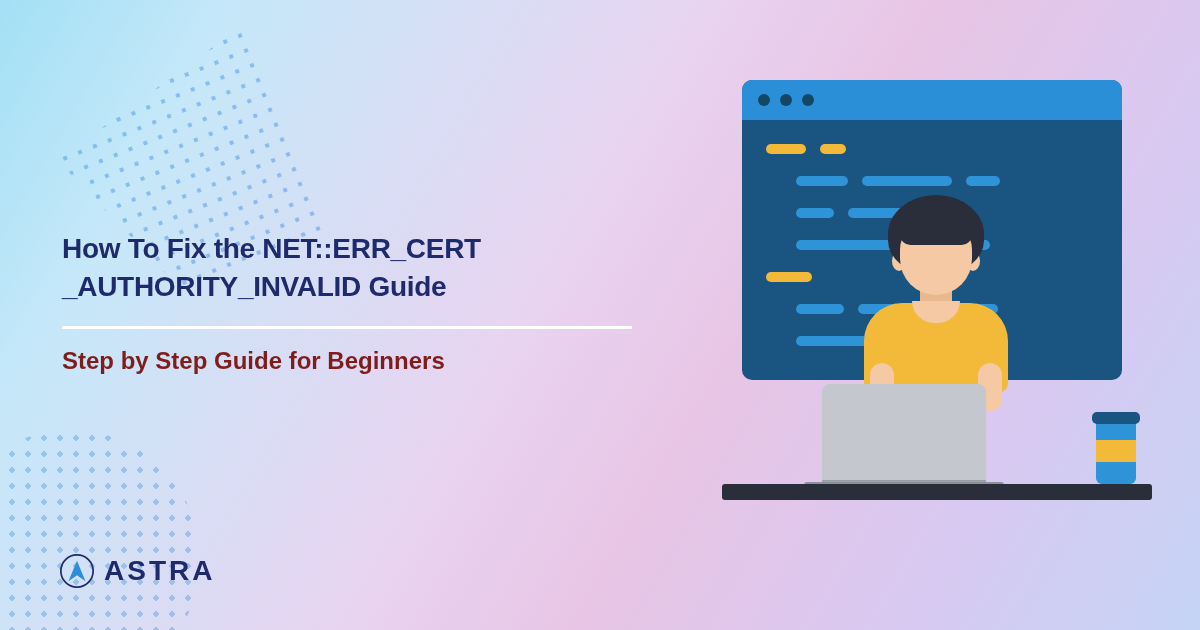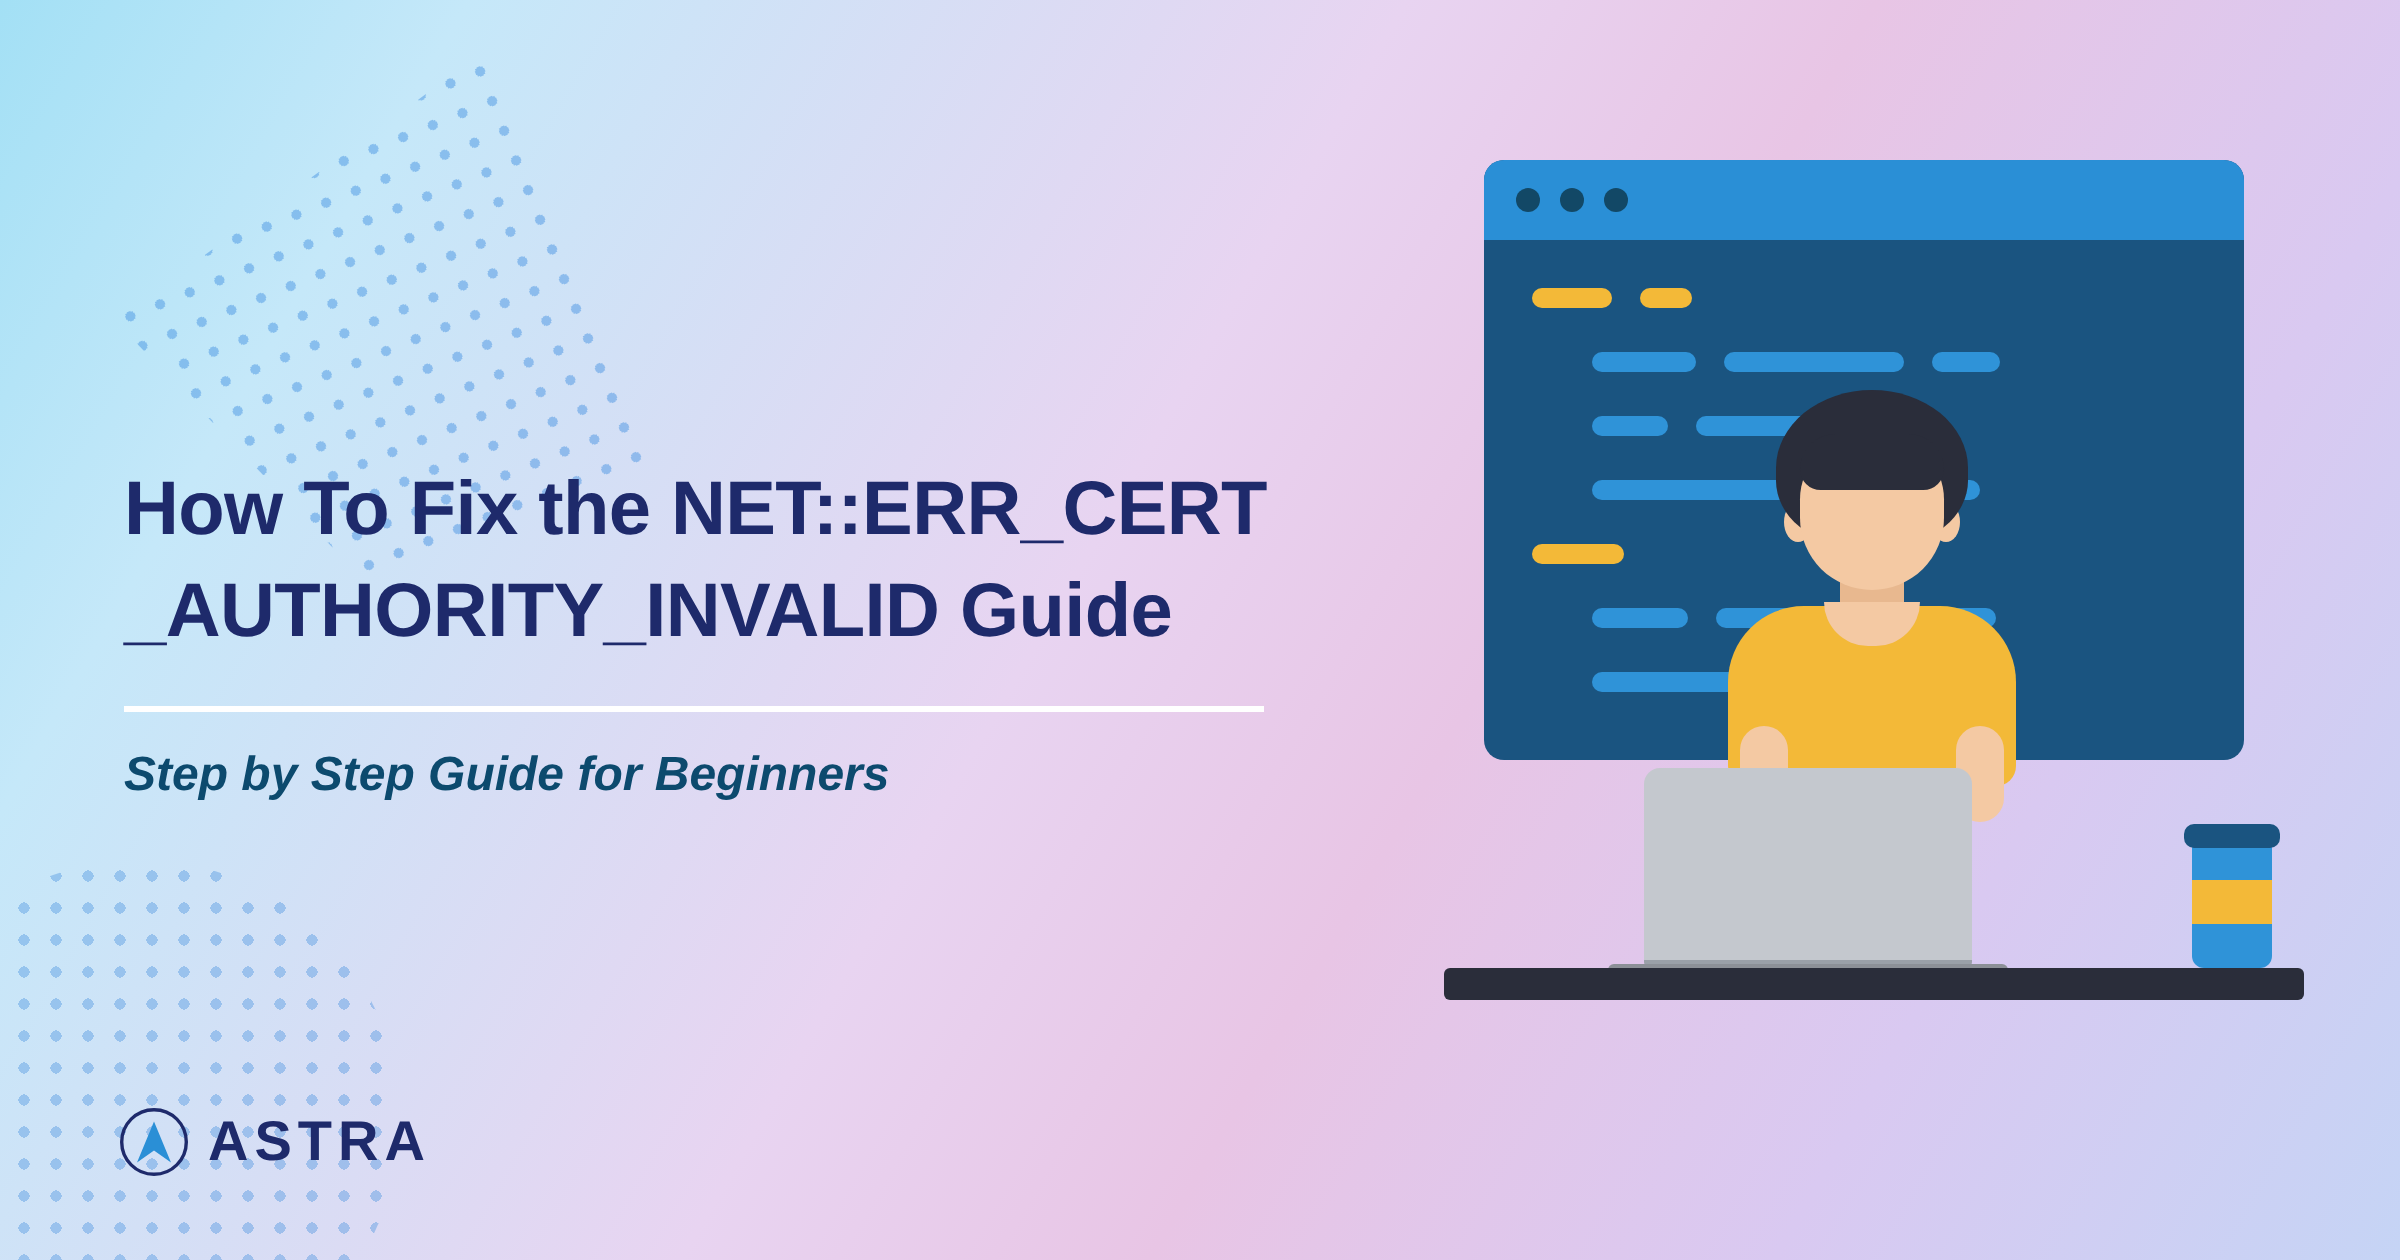--- a/index.html
+++ b/index.html
@@ -50,37 +50,36 @@
 }
 
 
 .content {
   position: absolute;
   left: 62px;
   top: 230px;
   width: 650px;
 }
 .title {
-  font-size: 38px;
+  font-size: 28px;
   font-weight: 700;
   color: #1e2a6b;
   line-height: 1.35;
   letter-spacing: -0.3px;
 }
 .divider {
   height: 3px;
   width: 570px;
   background: #fff;
   margin: 20px 0 18px 0;
 }
 .subtitle {
   font-size: 24px;
   font-weight: 600;
-  font-style: italic;
-  color: #0c4a6e;
+  color: #7f1d1d;
 }
 
 
 .brand {
   position: absolute;
   bottom: 42px;
   left: 60px;
   display: flex;
   align-items: center;
   gap: 10px;

